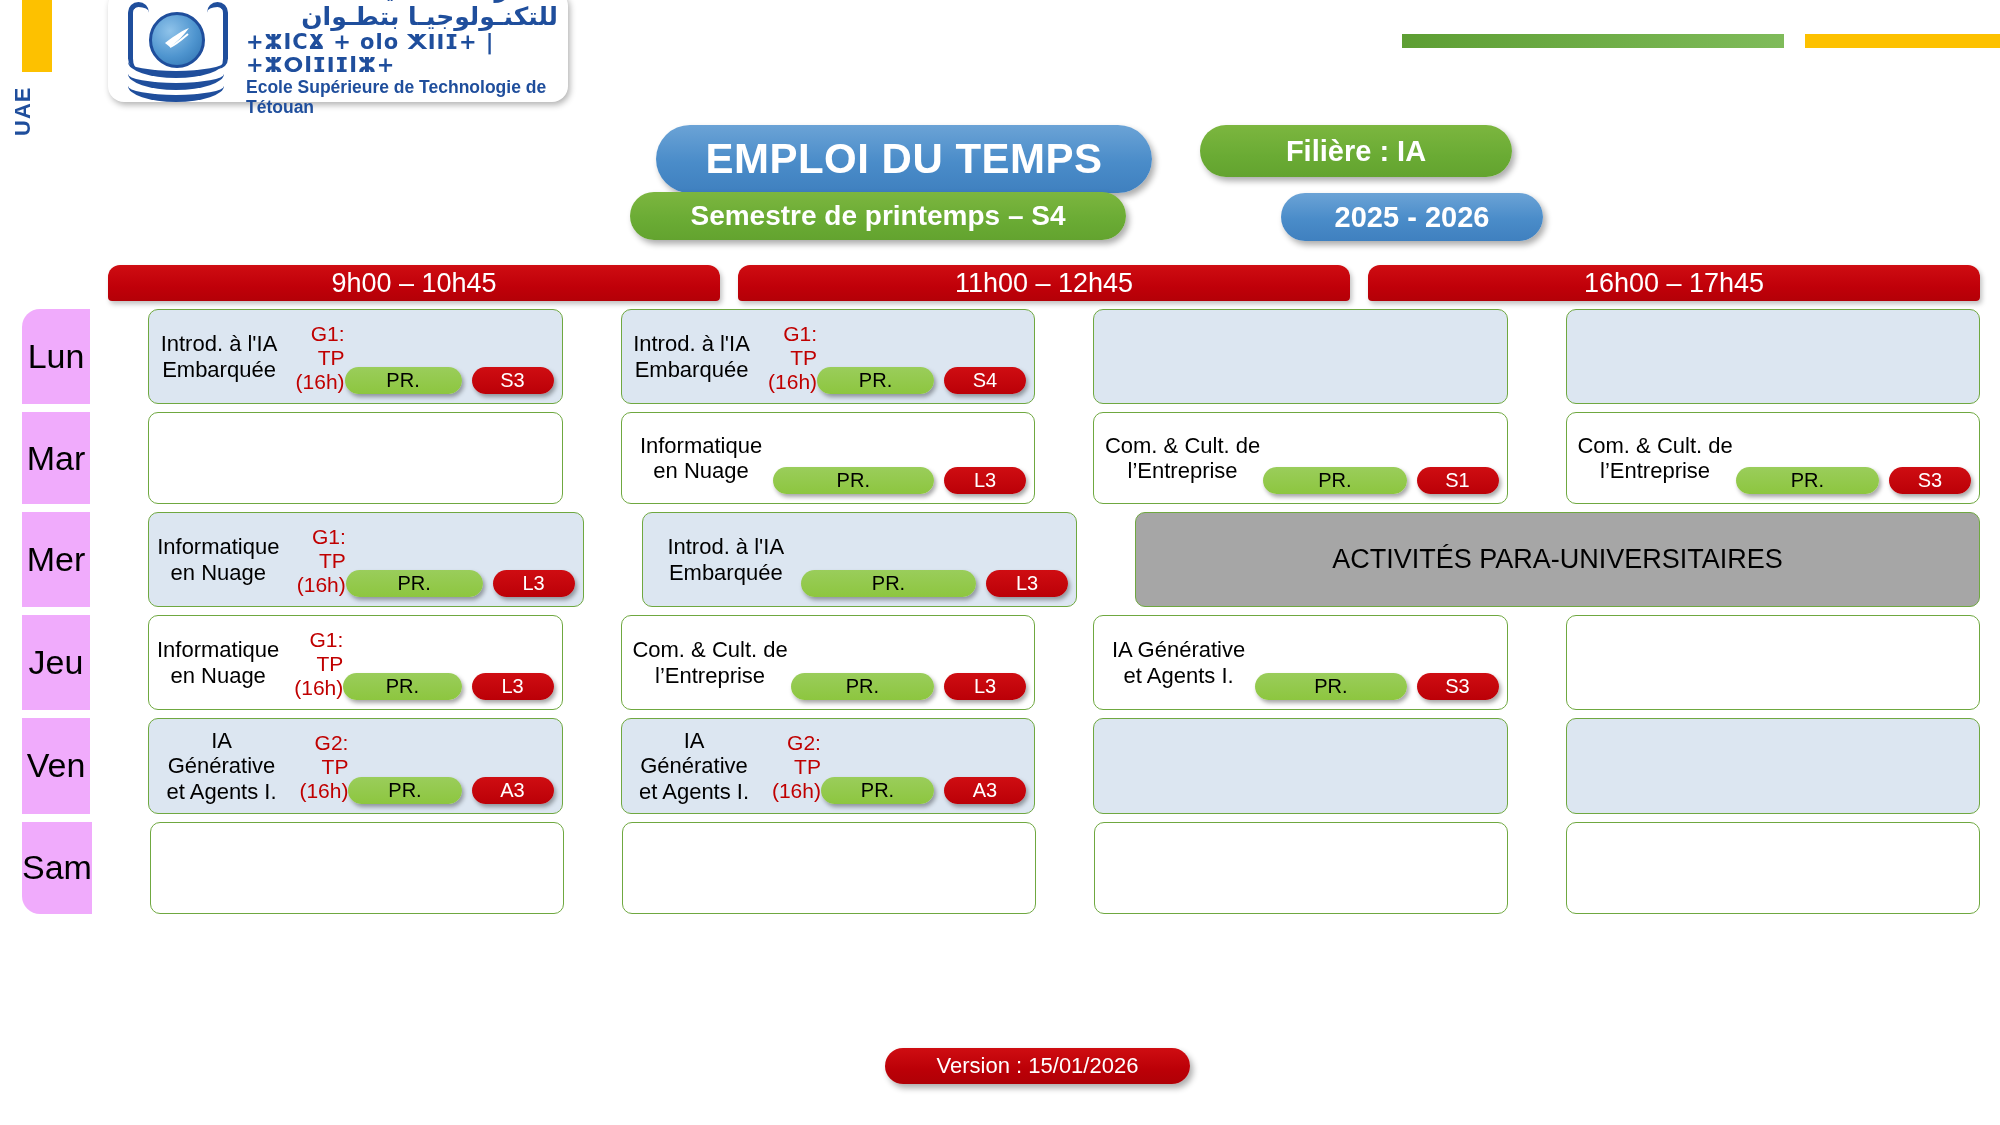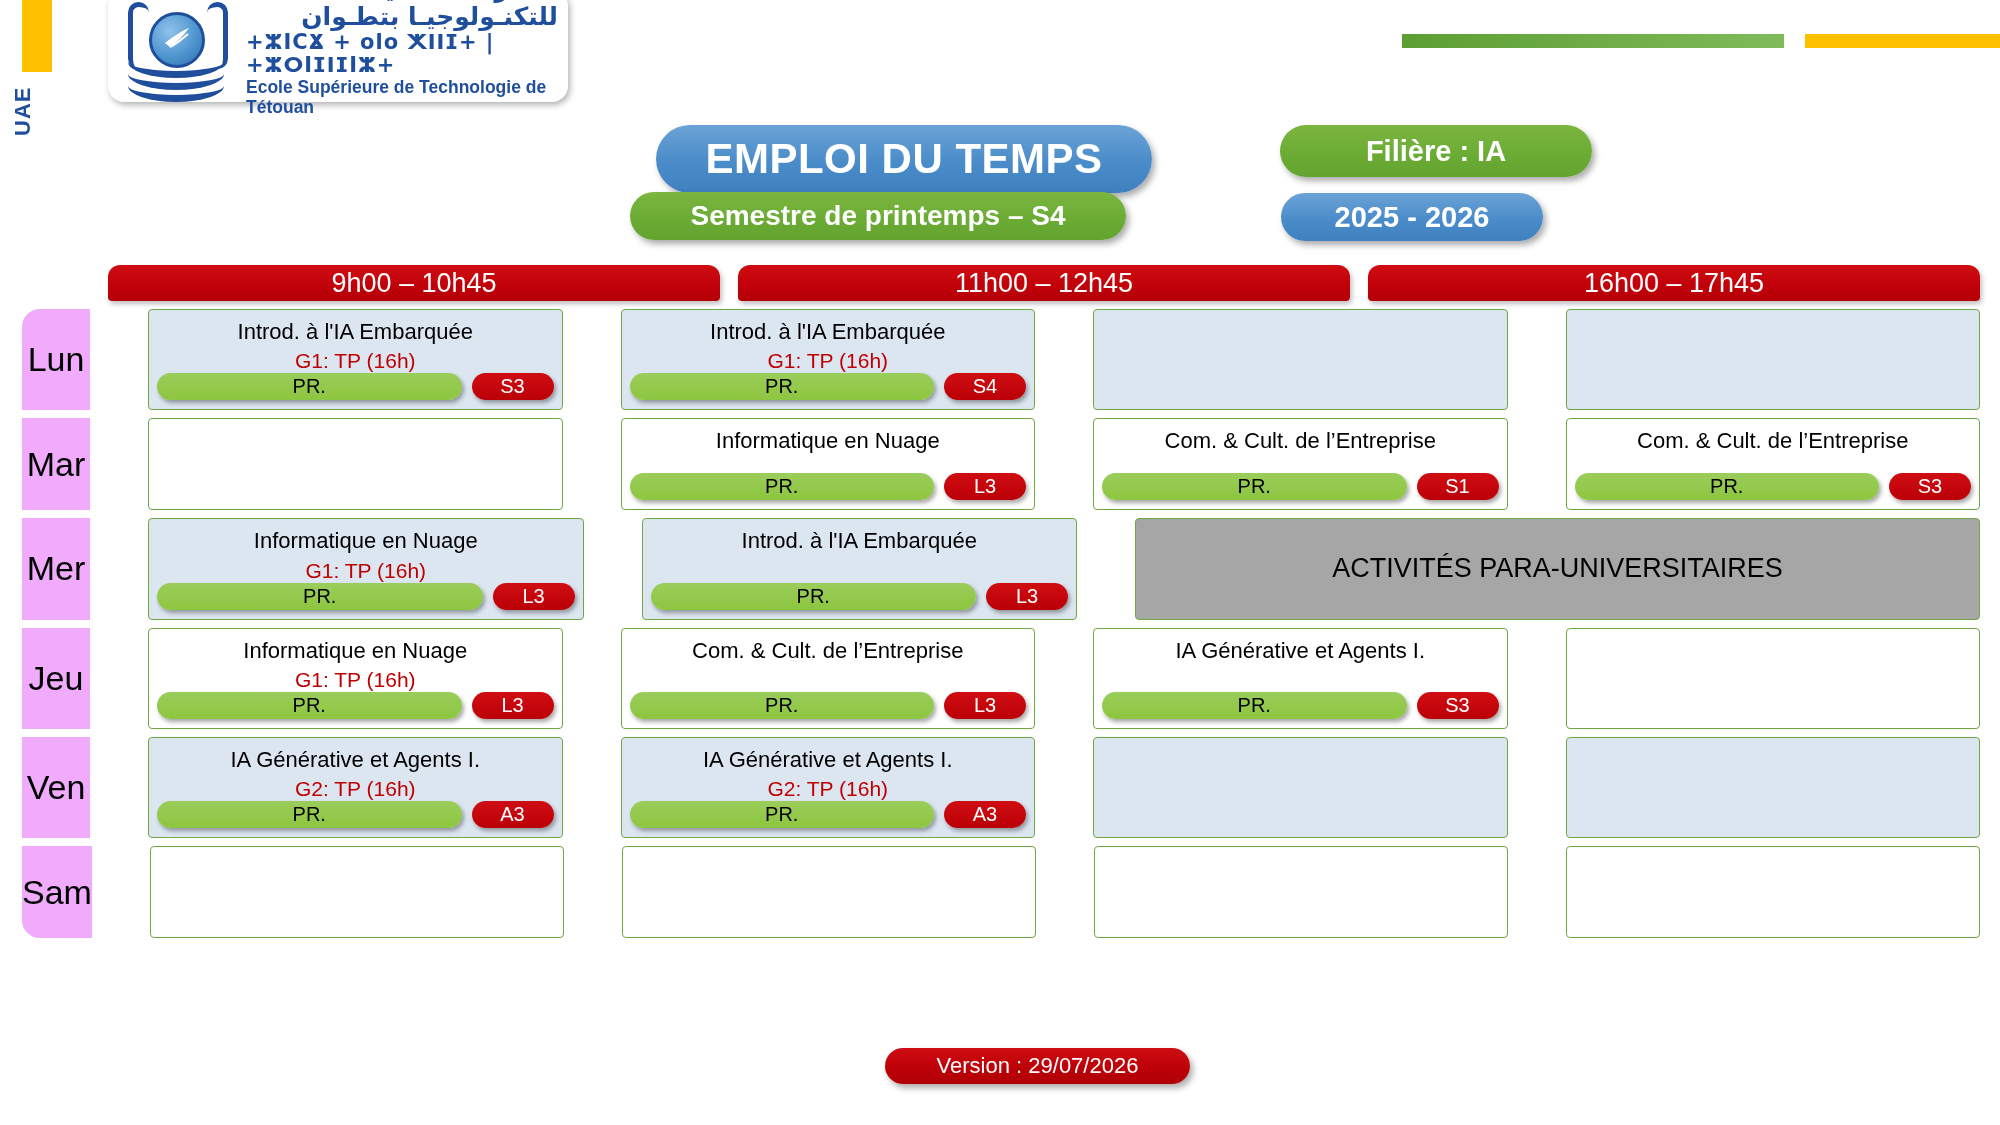--- a/index.html
+++ b/index.html
@@ -46,40 +46,40 @@
   
   .pill{position:absolute;display:flex;align-items:center;justify-content:center;
         color:#fff;font-weight:700;border-radius:999px;
         box-shadow:3px 4px 6px rgba(0,0,0,.33);box-sizing:border-box;}
   .pill-blue{background:linear-gradient(180deg,#6ba3d6 0%,#4a8cc9 55%,#3f80bf 100%);}
   .pill-green{background:linear-gradient(180deg,#7cb63f 0%,#6aab34 60%,#63a32f 100%);}
   .pill-red{background:linear-gradient(180deg,#cf0d12 0%,#bb0007 60%,#b00006 100%);}
 
   #p-title{left:656px;top:125px;width:496px;height:68px;font-size:42px;letter-spacing:.5px;}
   #p-sem{left:630px;top:192px;width:496px;height:48px;font-size:28px;}
-  #p-fil{left:1280px;top:125px;width:312px;height:52px;font-size:29px;}
+  #p-fil{left:1200px;top:125px;width:312px;height:52px;font-size:29px;}
   #p-year{left:1281px;top:193px;width:262px;height:48px;font-size:29px;}
 
   
   .grid{position:absolute;left:22px;top:265px;width:1958px;}
   .hdr-row{display:flex;gap:18px;margin-left:86px;}
   .hdr-cell{flex:1 1 0;height:36px;border-radius:12px 12px 4px 4px;
             background:linear-gradient(180deg,#cf0d12 0%,#c00009 60%,#b40007 100%);
             color:#fff;font-size:27px;display:flex;align-items:center;justify-content:center;
             box-shadow:2px 3px 5px rgba(0,0,0,.25);}
 
   .day-row{display:flex;gap:18px;margin-top:8px;align-items:stretch;}
   .day-label{flex:0 0 68px;background:#f0abfc;color:#000;font-size:34px;
              display:flex;align-items:center;justify-content:center;}
   .rowcells{display:flex;gap:18px;flex:1 1 auto;}
   .r-first .day-label{border-radius:18px 0 0 0;}
   .r-last  .day-label{border-radius:0 0 0 18px;}
 
-  .cell{flex:1 1 0;border:1.6px solid #6FA840;background:#fff;border-radius:4px;
-        position:relative;box-sizing:border-box;display:flex;flex-direction:column;
+  .cell{flex:1 1 0;border:1.6px solid #6FA840;background:#fff;border-radius:10px;
+        position:relative;box-sizing:border-box;display:flex;flex-direction:row;
         align-items:center;padding:7px 8px 9px 8px;min-height:92px;margin-left:40px;}
   .cell.tinted{background:#DCE6F1;}
   .cell.blank{background:#fff;}
 
   .c-title{font-size:22px;color:#000;text-align:center;line-height:1.15;margin-top:2px;}
   .c-group{font-size:21px;color:#C00000;text-align:right;margin-top:5px;}
   .c-bottom{margin-top:auto;width:100%;display:flex;align-items:center;gap:10px;}
   .prof{flex:1 1 auto;height:27px;border-radius:999px;
         background:linear-gradient(180deg,#9ACD5B 0%,#8DC63F 100%);
         box-shadow:2px 3px 4px rgba(0,0,0,.35);
@@ -265,13 +265,13 @@
         <div class="rowcells">
           <div class="cell blank"></div>
           <div class="cell blank"></div>
           <div class="cell blank"></div>
           <div class="cell blank"></div>
         </div>
       </div>
     </div>
 </div>
 
-<div class="pill pill-red" id="p-ver">Version : 29/07/2026</div>
+<div class="pill pill-red" id="p-ver">Version : 15/01/2026</div>
 
 </body></html>

